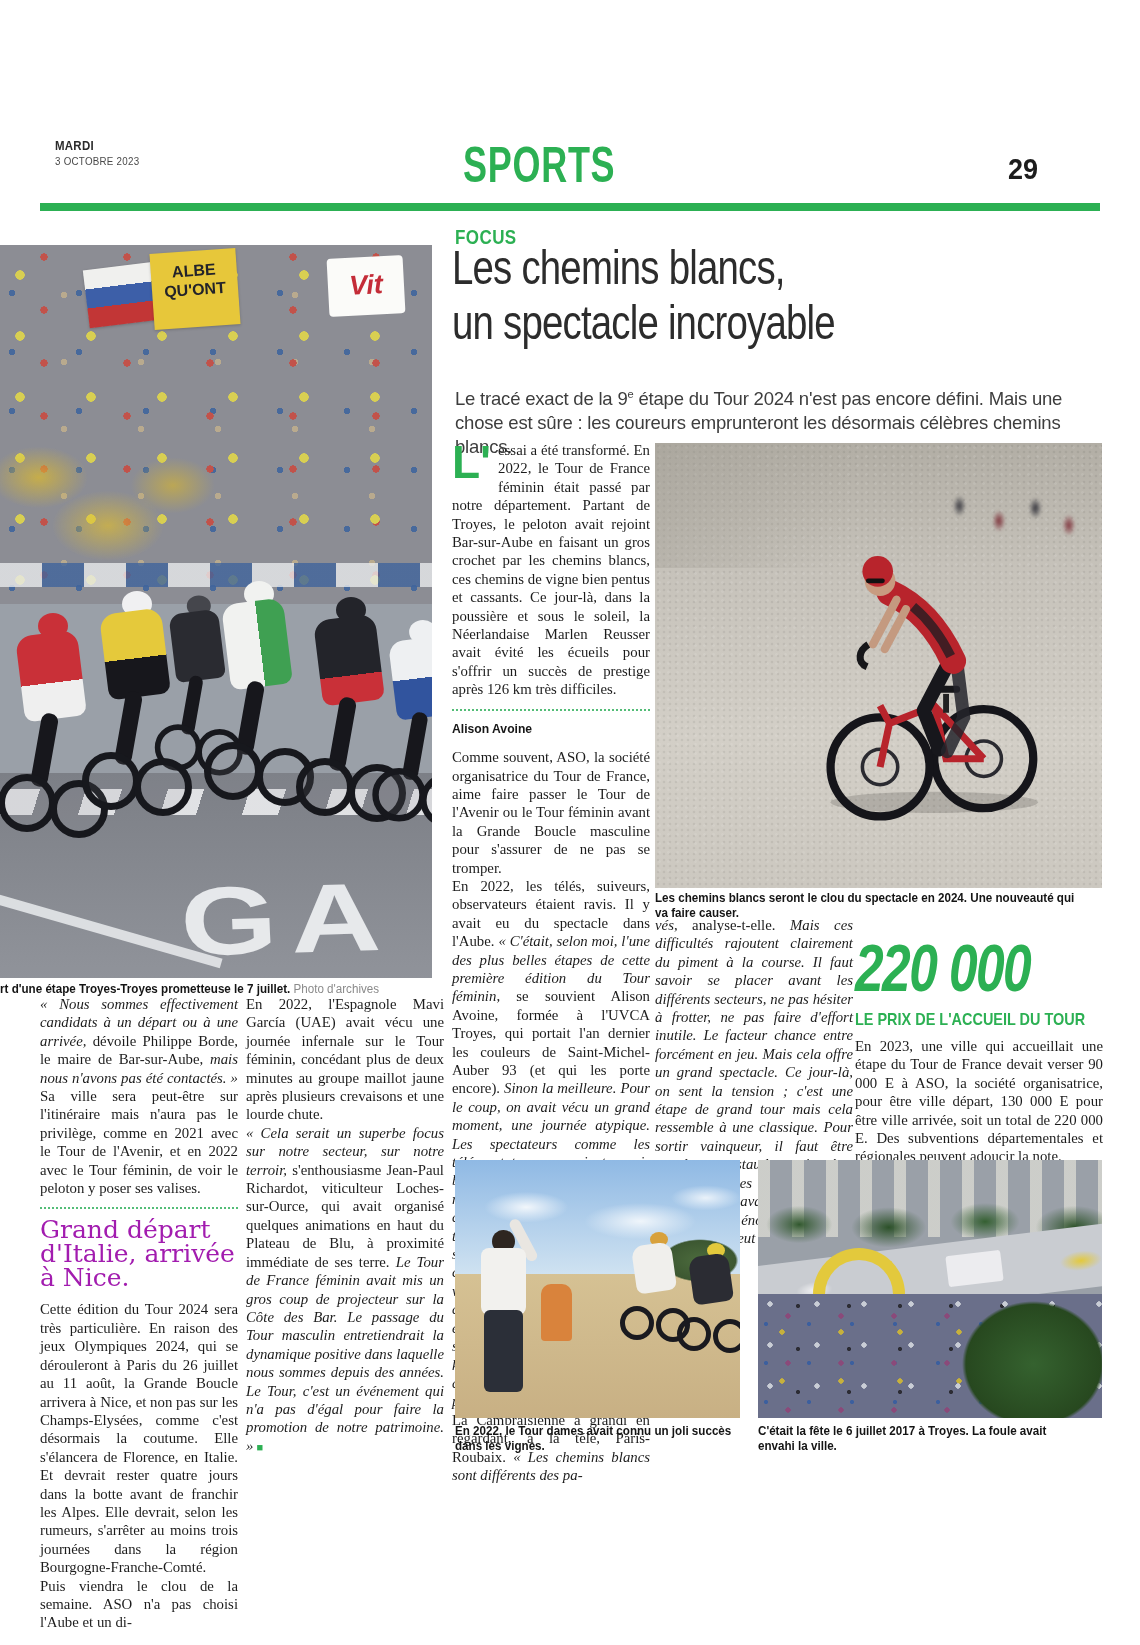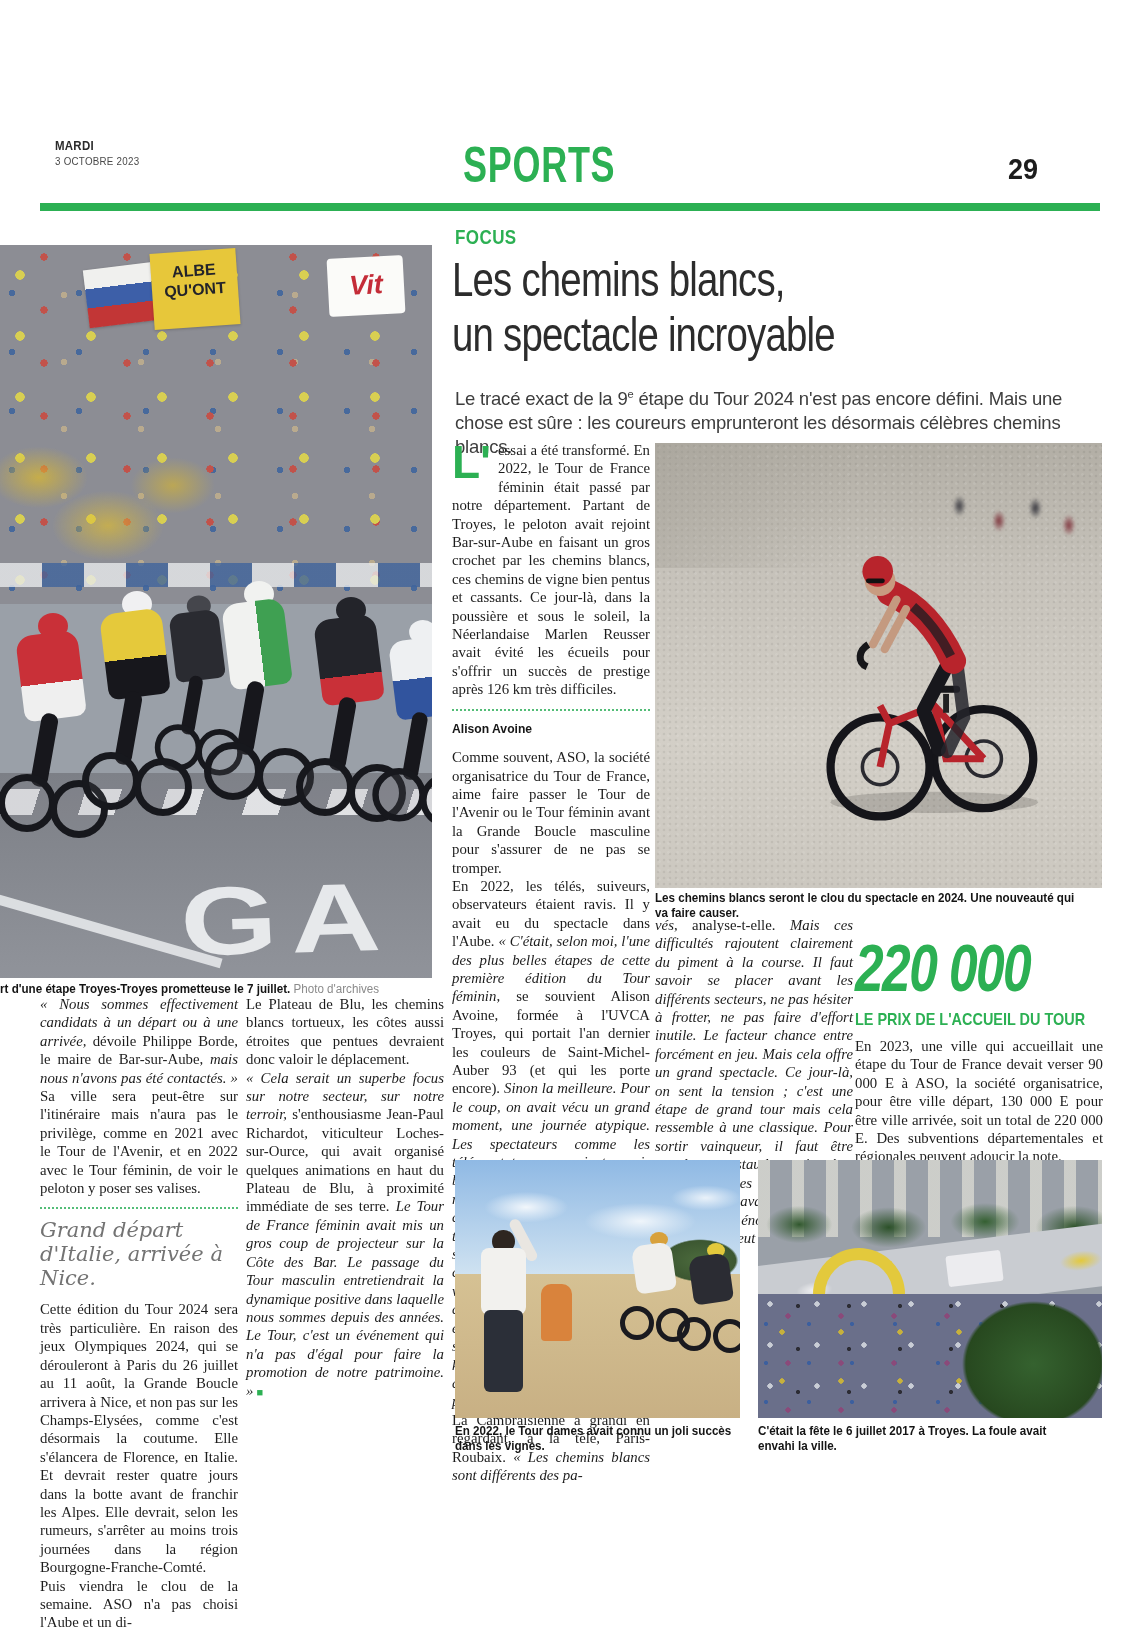--- a/index.html
+++ b/index.html
@@ -33,22 +33,22 @@
   .it{font-style:italic;}
   .sup{vertical-align:super;font-size:60%;}
   .endsq{color:#2CB053;font-style:normal;font-size:11px;margin-left:3px;}
   .dropcap{float:left;font-family:"Liberation Sans",sans-serif;font-weight:700;font-size:46px;
            line-height:37px;color:#2CB053;padding:3px 7px 0 0;}
   .dotsep{border-top:2px dotted #53bd77;height:0;margin:10px 0 9px 0;}
   .quote{font-family:"DejaVu Serif",serif;font-style:italic;font-size:21.5px;line-height:26px;
          color:#2D9E56;text-align:left;}
   .quote-attr{font-family:"Liberation Sans",sans-serif;font-weight:700;font-size:13.5px;color:#161616;
               transform:scaleX(.9);transform-origin:left top;margin:3px 0 10px 0;text-align:left;}
-  .subhead{font-family:"DejaVu Serif",serif;font-style:italic;font-size:21px;line-height:24px;
-           color:#737373;text-align:left;margin-bottom:10px;}
+  .subhead{font-family:"DejaVu Serif",serif;font-size:25px;line-height:24px;
+           color:#a21caf;text-align:left;margin-bottom:10px;}
   .byline{font-weight:700;}
 
   
   .price-num{font-family:"Liberation Sans",sans-serif;font-weight:700;font-style:italic;font-size:66px;
              color:#2CB053;transform:scaleX(.78);transform-origin:left top;letter-spacing:-2px;white-space:nowrap;}
   .price-label{font-family:"Liberation Sans",sans-serif;font-weight:700;font-size:17px;color:#2CB053;
                transform:scaleX(.85);transform-origin:left top;white-space:nowrap;margin:4px 0 7px 0;}
 
   
   .cap{font-family:"Liberation Sans",sans-serif;font-weight:700;font-size:12.5px;line-height:15px;
@@ -187,21 +187,21 @@
 
 <div class="abs" style="left:55px;top:138px;">
   <div class="date-day">MARDI</div>
   <div class="date-date">3 OCTOBRE 2023</div>
 </div>
 <div class="abs sports" style="left:463px;top:136px;">SPORTS</div>
 <div class="abs pagenum" style="left:1008px;top:152px;">29</div>
 <div class="abs greenbar" style="left:40px;top:203px;width:1060px;height:8px;"></div>
 
 <div class="abs kicker" style="left:455px;top:226px;">FOCUS</div>
-<div class="abs" style="left:452px;top:252px;">
+<div class="abs" style="left:452px;top:240px;">
   <div class="headline">Les chemins blancs,</div>
   <div class="headline">un spectacle incroyable</div>
 </div>
 <div class="abs standfirst" style="left:455px;top:382px;width:650px;"><span>Le tracé exact de la 9</span><span class="sup">e</span><span> étape du Tour 2024 n'est pas encore défini. Mais une chose est sûre : les coureurs emprunteront les désormais célèbres chemins blancs.</span></div>
 
 <div class="photo" style="left:0;top:245px;width:432px;height:733px;">
   <div class="crowd"></div>
   <div class="crowd-yellow"></div>
   <div class="flag-ru"></div>
   <div class="flag-yellow">
@@ -310,21 +310,21 @@
 </div>
 
 <div class="abs col" style="left:40px;top:995px;width:198px;">
   <p><span class="it">« Nous sommes effectivement candidats à un départ ou à une arrivée, </span><span>dévoile Philippe Borde, le maire de Bar-sur-Aube, </span><span class="it">mais nous n'avons pas été contactés. »</span><span> Sa ville sera peut-être sur l'itinéraire mais n'aura pas le privilège, comme en 2021 avec le Tour de l'Avenir, et en 2022 avec le Tour féminin, de voir le peloton y poser ses valises.</span></p>
   <div class="dotsep"></div>
   <div class="subhead">Grand départ d'Italie, arrivée à Nice.</div>
   <p>Cette édition du Tour 2024 sera très particulière. En raison des jeux Olympiques 2024, qui se dérouleront à Paris du 26 juillet au 11 août, la Grande Boucle arrivera à Nice, et non pas sur les Champs-Elysées, comme c'est désormais la coutume. Elle s'élancera de Florence, en Italie. Et devrait rester quatre jours dans la botte avant de franchir les Alpes. Elle devrait, selon les rumeurs, s'arrêter au moins trois journées dans la région Bourgogne-Franche-Comté.</p>
   <p>Puis viendra le clou de la semaine. ASO n'a pas choisi l'Aube et un di-</p>
 </div>
 <div class="abs col" style="left:246px;top:995px;width:198px;">
-  <p>Le Plateau de Blu, les chemins blancs tortueux, les côtes aussi étroites que pentues devraient donc valoir le déplacement.</p>
+  <p>En 2022, l'Espagnole Mavi García (UAE) avait vécu une journée infernale sur le Tour féminin, concédant plus de deux minutes au groupe maillot jaune après plusieurs crevaisons et une lourde chute.</p>
   <p><span class="it">« Cela serait un superbe focus sur notre secteur, sur notre terroir, </span><span>s'enthousiasme Jean-Paul Richardot, viticulteur Loches-sur-Ource, qui avait organisé quelques animations en haut du Plateau de Blu, à proximité immédiate de ses terre. </span><span class="it">Le Tour de France féminin avait mis un gros coup de projecteur sur la Côte des Bar. Le passage du Tour masculin entretiendrait la dynamique positive dans laquelle nous sommes depuis des années. Le Tour, c'est un événement qui n'a pas d'égal pour faire la promotion de notre patrimoine. »</span><span class="endsq">■</span></p>
 </div>
 
 <div class="photo" style="left:455px;top:1160px;width:285px;height:258px;">
   <div class="ground"></div>
   <div class="sky"></div>
   <div class="clouds"></div>
   <div class="bush"></div>
   <div class="spec1-arm"></div>
   <div class="spec1-head"></div>

